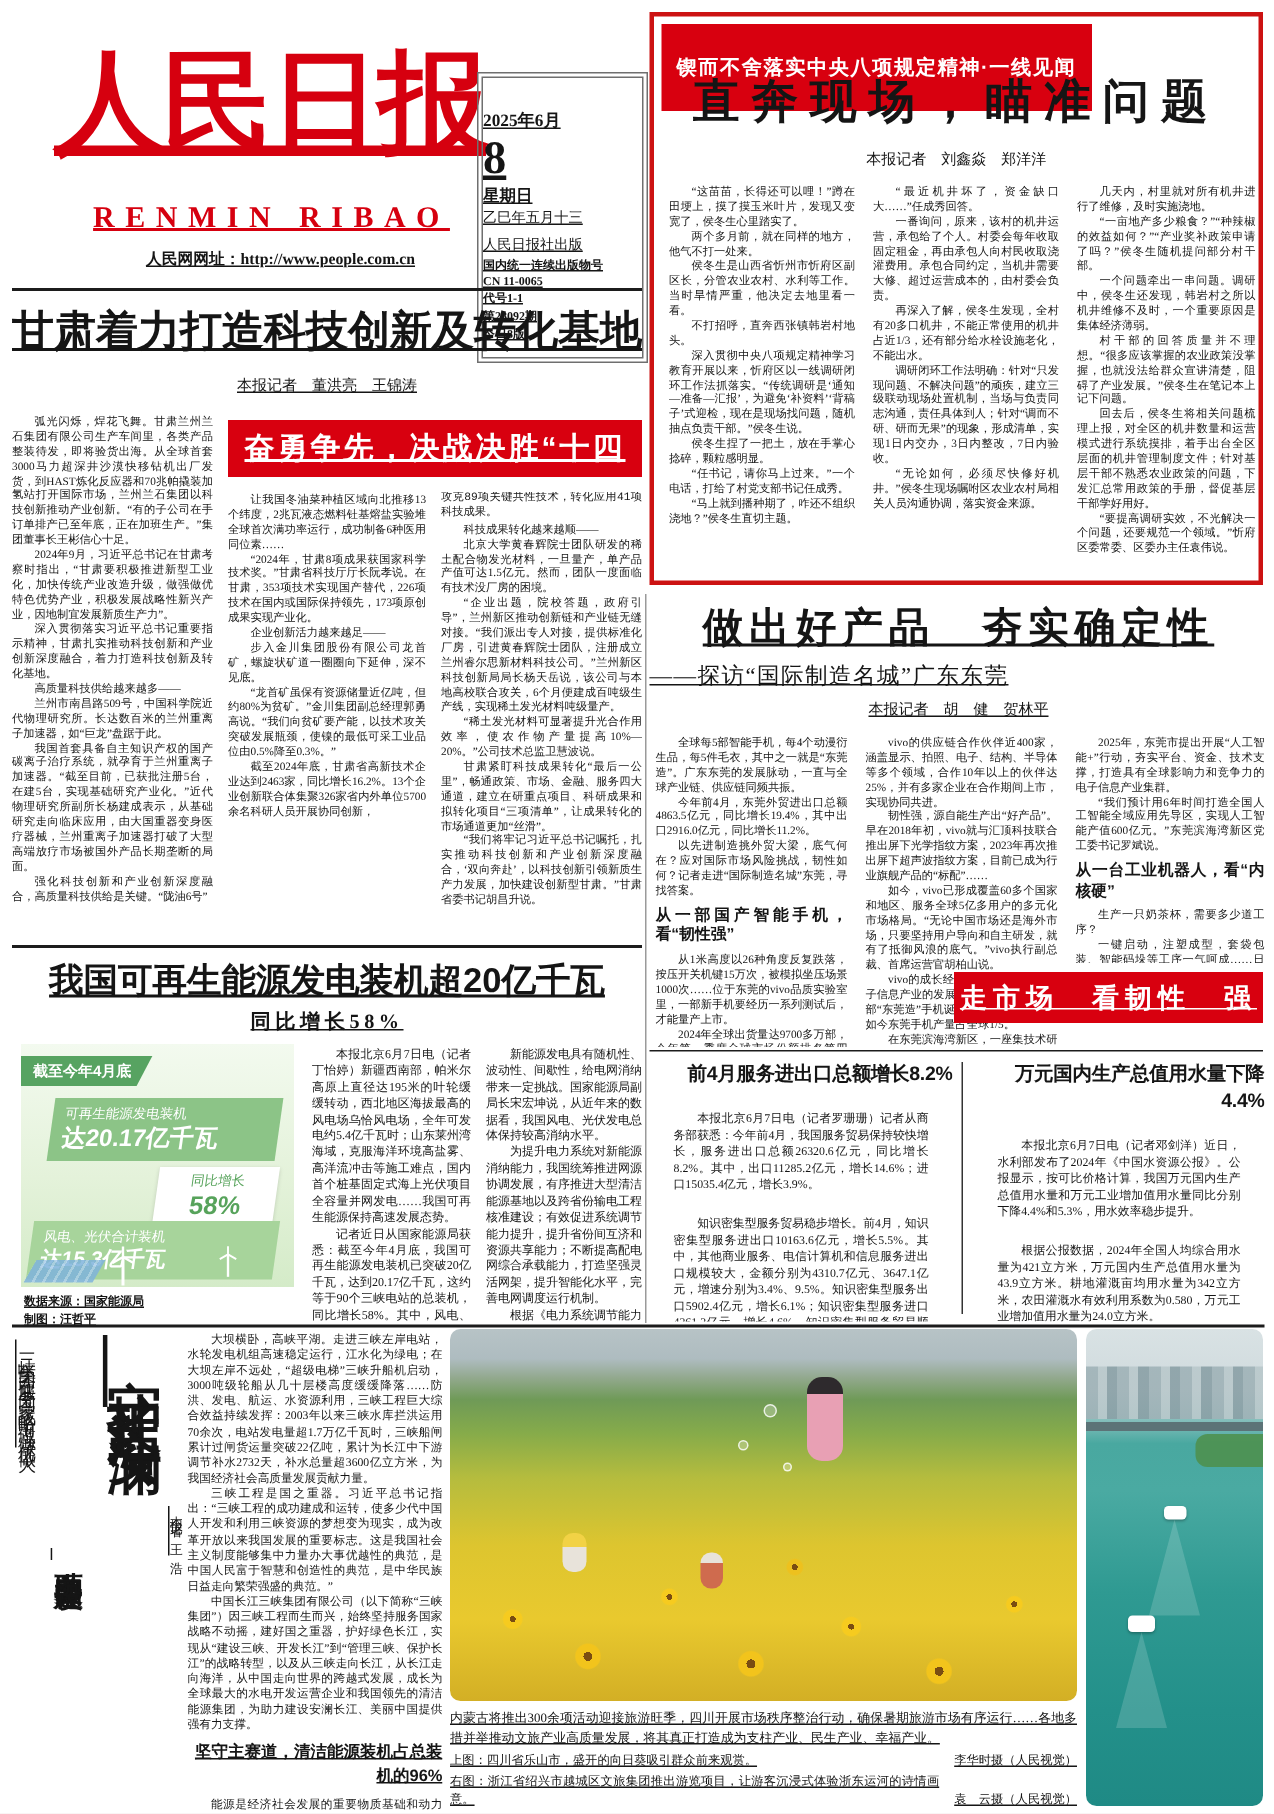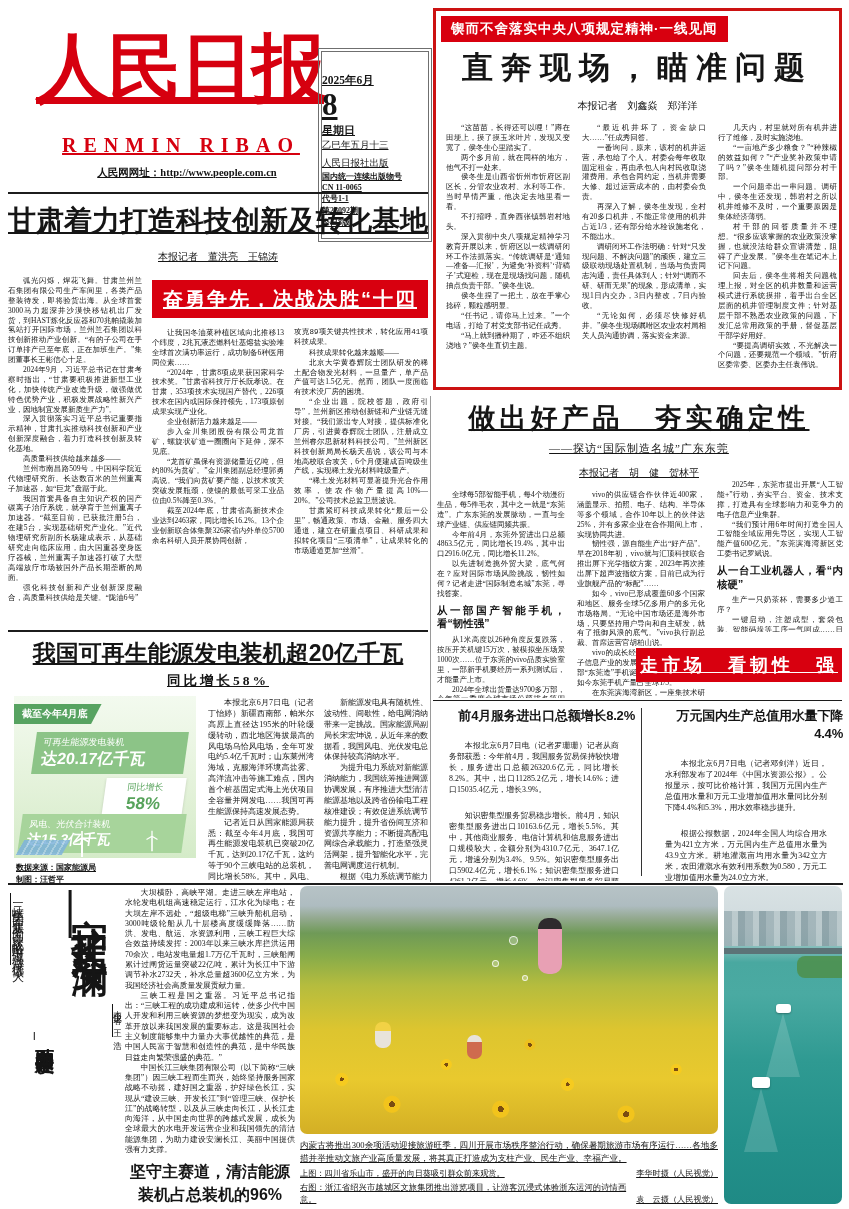--- a/index.html
+++ b/index.html
@@ -30,21 +30,21 @@
   .bodycol{position:absolute;overflow:hidden;text-align:justify;line-height:1.32;}
   .bodycol p{margin:0;text-indent:2em;}
   .f75{font-size:7.5px;}
   .f80{font-size:8px;line-height:1.36;}
   .byline{text-align:center;font-size:10px;}
   .redband{background:#d8000f;color:#fff;font-family:"Liberation Sans",sans-serif;font-weight:bold;}
   .csub{font-weight:bold;font-size:10.5px;font-family:"Liberation Sans",sans-serif;
         text-indent:0 !important;margin:5px 0 4px !important;line-height:1.3;}
   
   .leadbox{left:433px;top:8px;width:409px;height:382px;border:3px solid #cc1212;box-sizing:border-box;}
-  .kicker{position:absolute;left:5px;top:5px;padding:4px 10px;font-size:13.5px;letter-spacing:1px;}
+  .kicker{position:absolute;left:5px;top:5px;padding:20px 10px;font-size:13.5px;letter-spacing:1px;}
   .lead-h{position:absolute;top:36px;left:0;width:100%;text-align:center;font-size:31px;font-weight:900;
           letter-spacing:8px;}
   .lead-by{position:absolute;top:88px;left:0;width:100%;}
   
   .ig{left:14px;top:696px;width:182px;height:162px;background:linear-gradient(180deg,#f3faef 0%,#e4f2da 55%,#d4ebc8 100%);overflow:hidden;}
   .ig-tag{position:absolute;left:0;top:8px;background:#57a361;color:#fff;font:bold 10px "Liberation Sans",sans-serif;
           padding:3px 14px 3px 8px;clip-path:polygon(0 0,100% 0,88% 100%,0 100%);}
   .ig-p1{position:absolute;left:20px;top:36px;width:136px;background:#8cc487;transform:skewX(-8deg);
          color:#fff;padding:4px 8px;}
   .ig-p2{position:absolute;left:6px;top:118px;width:148px;background:#a7d49b;transform:skewX(-8deg);
@@ -60,22 +60,22 @@
             background:repeating-linear-gradient(90deg,#7fb3dc 0 5px,#a9cdea 5px 7px);transform:skewX(-30deg);}
   .ig-turb{position:absolute;}
   .ig-src{left:16px;top:862px;width:176px;font-size:8px;font-weight:bold;line-height:1.5;}
   
   .vert{writing-mode:vertical-rl;}
   .sx-side{left:9px;top:893px;height:312px;font-size:12px;letter-spacing:4px;}
   .sx-headR{left:70px;top:890px;height:310px;font-size:36px;font-weight:900;letter-spacing:8px;line-height:1.1;}
   .sx-headL{left:33px;top:1032px;height:176px;font-size:19px;font-weight:900;letter-spacing:1px;line-height:1.2;}
   .sx-by{left:112px;top:1004px;height:140px;font-size:8.5px;letter-spacing:2px;}
   .sx-body{left:125px;top:888px;width:170px;height:320px;}
-  .sx-sub{font-weight:bold;font-size:16px;font-family:"Liberation Sans",sans-serif;text-align:center;
-          text-indent:0 !important;margin:6px 0 !important;line-height:1.4;}
+  .sx-sub{font-weight:bold;font-size:11px;font-family:"Liberation Sans",sans-serif;text-align:right;
+          text-indent:0 !important;margin:6px 0 !important;line-height:1.4;text-decoration:underline;}
   
   .photo{border-radius:7px;overflow:hidden;}
   .ph-sun{left:300px;top:886px;width:418px;height:248px;
     background:
       radial-gradient(circle at 10% 78%,#7a4d12 0 2px,#f6cb1f 2px 6px,rgba(0,0,0,0) 7px),
       radial-gradient(circle at 22% 88%,#7a4d12 0 3px,#f2c41c 3px 8px,rgba(0,0,0,0) 9px),
       radial-gradient(circle at 35% 72%,#7a4d12 0 2px,#f6cb1f 2px 5px,rgba(0,0,0,0) 6px),
       radial-gradient(circle at 48% 90%,#7a4d12 0 3px,#f2c41c 3px 8px,rgba(0,0,0,0) 9px),
       radial-gradient(circle at 64% 80%,#7a4d12 0 2px,#f6cb1f 2px 6px,rgba(0,0,0,0) 7px),
       radial-gradient(circle at 78% 92%,#7a4d12 0 3px,#f2c41c 3px 8px,rgba(0,0,0,0) 9px),
@@ -102,21 +102,21 @@
   .bt1{left:44%;top:37%;width:15px;height:9px;}
   .bt2{left:24%;top:60%;width:18px;height:11px;}
   
   .caps{left:300px;top:1139px;width:418px;}
   .cap-main{font-size:8.6px;text-align:justify;line-height:1.55;margin:0;}
   .cap-row{display:flex;justify-content:space-between;font-size:8.2px;line-height:1.5;margin-top:2px;}
   .cap-row .ct{flex:1;text-align:justify;}
   .cap-row .cr{white-space:nowrap;padding-left:10px;align-self:flex-end;}
   
   .dg-h{left:433px;top:400px;width:412px;text-align:center;font-size:27px;font-weight:900;letter-spacing:4px;}
-  .dg-sub{left:433px;top:441px;width:412px;text-align:center;font-size:11px;letter-spacing:1px;}
+  .dg-sub{left:433px;top:441px;width:412px;font-size:15px;letter-spacing:1px;}
   .dg-by{left:433px;top:466px;width:412px;}
   .dg-red{left:636px;top:648px;width:206px;height:34px;line-height:34px;text-align:center;
           font-size:18px;letter-spacing:4px;}
   
   .news-h{font-weight:900;font-size:13px;text-align:right;letter-spacing:-0.2px;
           font-family:"Liberation Sans",sans-serif;margin:0 0 5px 0;}
   .news-col{position:absolute;overflow:hidden;text-align:justify;font-size:7.9px;line-height:1.38;}
   .news-col p{margin:16px;text-indent:2em;}
 </style>
 </head>
@@ -195,20 +195,21 @@
     <p>“龙首矿虽保有资源储量近亿吨，但约80%为贫矿。”金川集团副总经理郭勇高说。“我们向贫矿要产能，以技术攻关突破发展瓶颈，使镍的最低可采工业品位由0.5%降至0.3%。”</p>
     <p>截至2024年底，甘肃省高新技术企业达到2463家，同比增长16.2%。13个企业创新联合体集聚326家省内外单位5700余名科研人员开展协同创新，</p>
   </div>
   <div class="bodycol f75" style="left:294px;top:328px;width:134px;height:300px;">
     <p style="text-indent:0;font-family:Liberation Mono, monospace;">攻克89项关键共性技术，转化应用41项科技成果。</p>
     <p>科技成果转化越来越顺——</p>
     <p>北京大学黄春辉院士团队研发的稀土配合物发光材料，一旦量产，单产品产值可达1.5亿元。然而，团队一度面临有技术没厂房的困境。</p>
     <p>“企业出题，院校答题，政府引导”，兰州新区推动创新链和产业链无缝对接。“我们派出专人对接，提供标准化厂房，引进黄春辉院士团队，注册成立兰州睿尔思新材料科技公司。”兰州新区科技创新局局长杨天岳说，该公司与本地高校联合攻关，6个月便建成百吨级生产线，实现稀土发光材料吨级量产。</p>
     <p>“稀土发光材料可显著提升光合作用效率，使农作物产量提高10%—20%。”公司技术总监卫慧波说。</p>
     <p>甘肃紧盯科技成果转化“最后一公里”，畅通政策、市场、金融、服务四大通道，建立在研重点项目、科研成果和拟转化项目“三项清单”，让成果转化的市场通道更加“丝滑”。</p>
+    <p>“我们将牢记习近平总书记嘱托，扎实推动科技创新和产业创新深度融合，‘双向奔赴’，以科技创新引领新质生产力发展，加快建设创新型甘肃。”甘肃省委书记胡昌升说。</p>
   </div>
 
   <div class="abs hrule" style="left:8px;top:630px;width:420px;"></div>
 
   <div class="abs sans" style="left:8px;top:638px;width:420px;text-align:center;font-size:23px;font-weight:900;">我国可再生能源发电装机超20亿千瓦</div>
   <div class="abs" style="left:8px;top:672px;width:420px;text-align:center;font-size:13.5px;font-weight:bold;letter-spacing:3px;">同比增长58%</div>
 
   <div class="abs ig">
     <div class="ig-tag">截至今年4月底</div>
     <div class="ig-p1">
@@ -260,21 +261,21 @@
     <p>2024年全球出货量达9700多万部，今年第一季度全球市场份额排名第四——面对外部环境冲击和挑战，vivo展现出强大的市场韧性。</p>
 
   </div>
   <div class="bodycol f75" style="left:577px;top:490px;width:128px;height:208px;">
     <p>vivo的供应链合作伙伴近400家，涵盖显示、拍照、电子、结构、半导体等多个领域，合作10年以上的伙伴达25%，并有多家企业在合作期间上市，实现协同共进。</p>
     <p>韧性强，源自能生产出“好产品”。早在2018年初，vivo就与汇顶科技联合推出屏下光学指纹方案，2023年再次推出屏下超声波指纹方案，目前已成为行业旗舰产品的“标配”……</p>
     <p>如今，vivo已形成覆盖60多个国家和地区、服务全球5亿多用户的多元化市场格局。“无论中国市场还是海外市场，只要坚持用户导向和自主研发，就有了抵御风浪的底气。”vivo执行副总裁、首席运营官胡柏山说。</p>
     <p>vivo的成长经历，是东莞手机及电子信息产业的发展缩影——1995年第一部“东莞造”手机诞生，历经30年发展，如今东莞手机产量占全球1/5。</p>
     <p>在东莞滨海湾新区，一座集技术研发、产品制造、数据服务于一体的“人工智能岛”紧锣密鼓开建。</p>
   </div>
-  <div class="bodycol f75" style="left:717px;top:480px;width:126px;height:152px;">
+  <div class="bodycol f75" style="left:717px;top:490px;width:126px;height:152px;">
     <p>2025年，东莞市提出开展“人工智能+”行动，夯实平台、资金、技术支撑，打造具有全球影响力和竞争力的电子信息产业集群。</p>
     <p>“我们预计用6年时间打造全国人工智能全域应用先导区，实现人工智能产值600亿元。”东莞滨海湾新区党工委书记罗斌说。</p>
     <p class="csub">从一台工业机器人，看“内核硬”</p>
     <p>生产一只奶茶杯，需要多少道工序？</p>
     <p>一键启动，注塑成型，套袋包装、智能码垛等工序一气呵成……日前在深圳举办的2025国际橡塑展上，来自东莞的广东拓斯达科技股份有限公司展示自研的“高速包装行业智慧注塑自动化产线”，多家外国客商当场签订合作意向。（下转第二版）</p>
   </div>
   <div class="abs dg-red redband">走市场　看韧性　强信心</div>
 
   <div class="abs hrule-thin" style="left:433px;top:700px;width:409px;"></div>
 

